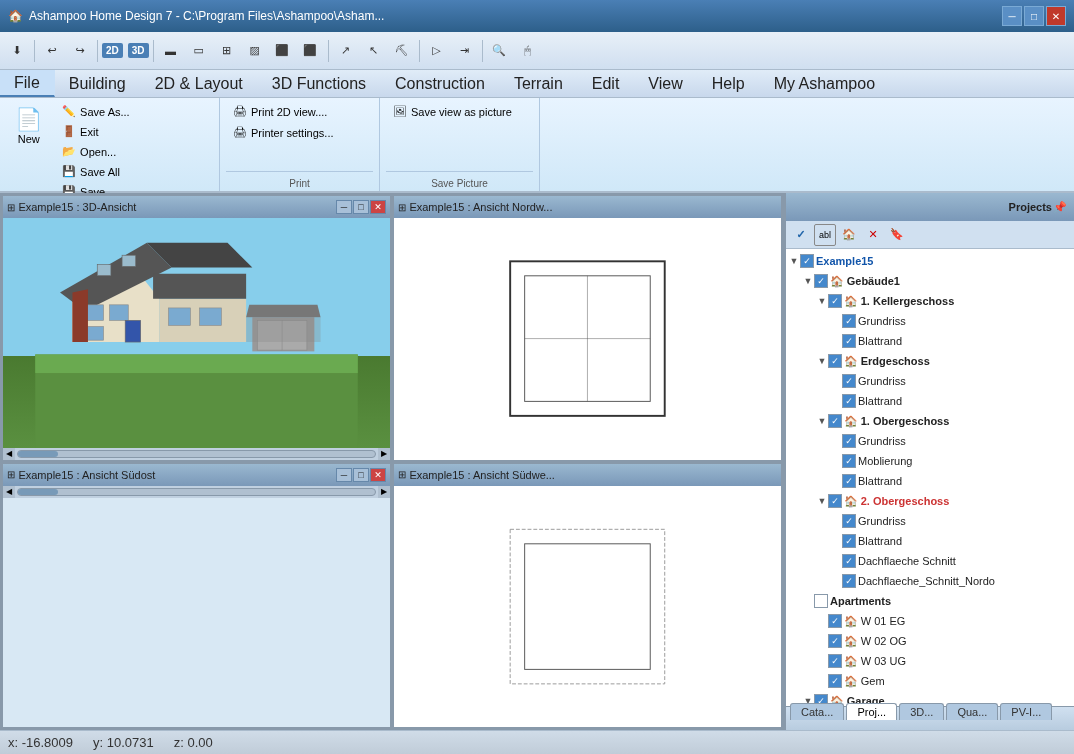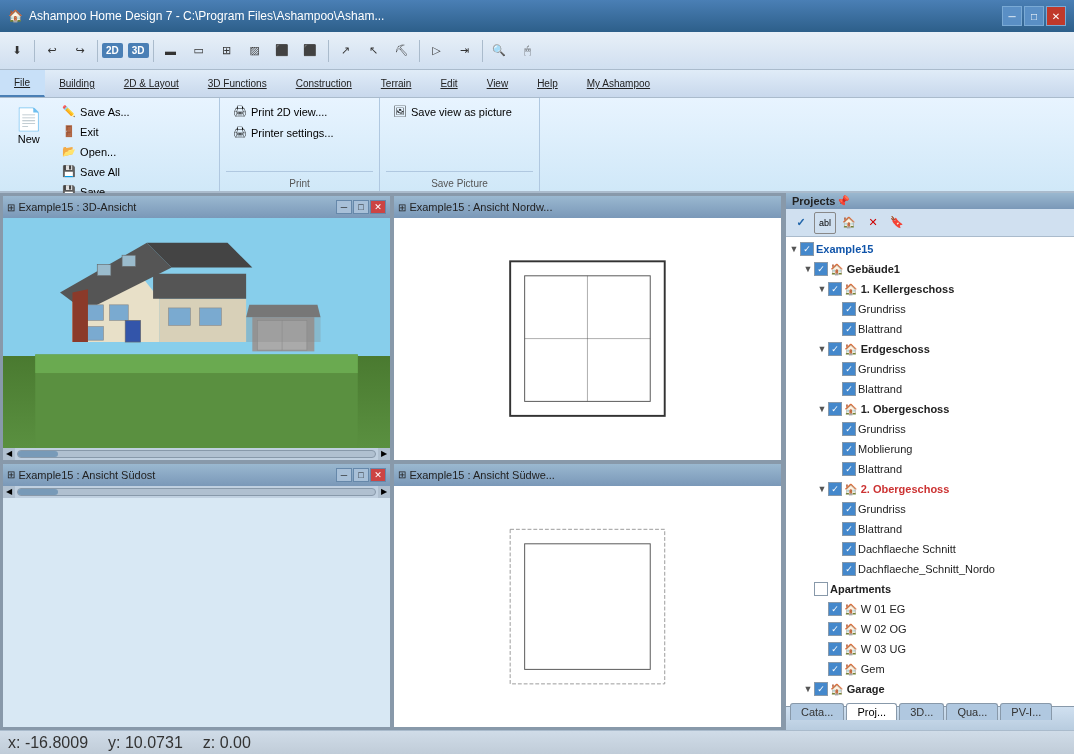--- a/index.html
+++ b/index.html
@@ -59,24 +59,23 @@
       background: linear-gradient(to bottom, #e0ecf8, #c8d8ec);
       height: 28px;
       display: flex;
       align-items: stretch;
       border-bottom: 1px solid #aabbcc;
     }
     .menu-item {
       padding: 0 14px;
       display: flex; align-items: center;
       cursor: pointer;
-      font-size: 10px;
+      font-size: 16px;
       color: #222;
       border-right: 1px solid transparent;
-      text-decoration: underline;
     }
     .menu-item.active { background: #c8e0f8; border-bottom: 2px solid #4a7fb5; }
 
     
     .ribbon {
       background: linear-gradient(to bottom, #e8f4ff, #d0e8f8);
       height: 95px;
       display: flex;
       align-items: stretch;
       border-bottom: 2px solid #aabbcc;
@@ -218,24 +217,24 @@
     
     .projects-panel {
       width: 290px;
       background: #e0eaf4;
       border-left: 2px solid #8899aa;
       display: flex;
       flex-direction: column;
     }
     .projects-titlebar {
       background: linear-gradient(to bottom, #9ab8d0, #7a98b8);
-      height: 16px;
-      display: flex;
-      align-items: center;
-      justify-content: flex-start;
+      height: 28px;
+      display: flex;
+      align-items: center;
+      justify-content: flex-end;
       padding: 0 6px;
       font-size: 11px;
       font-weight: bold;
       color: #222;
     }
     .projects-toolbar {
       background: #d0e0f0;
       height: 28px;
       display: flex;
       align-items: center;
@@ -305,21 +304,21 @@
     .bottom-tab.active { background: white; color: #000; }
 
     
     .statusbar {
       height: 24px;
       background: linear-gradient(to bottom, #d0dce8, #c0ccd8);
       display: flex;
       align-items: center;
       padding: 0 8px;
       border-top: 1px solid #aabbcc;
-      font-size: 16px;
+      font-size: 13px;
       color: #333;
       gap: 20px;
     }
 
     
     .floorplan-view {
       background: white;
       width: 100%; height: 100%;
       display: flex;
       align-items: center;

